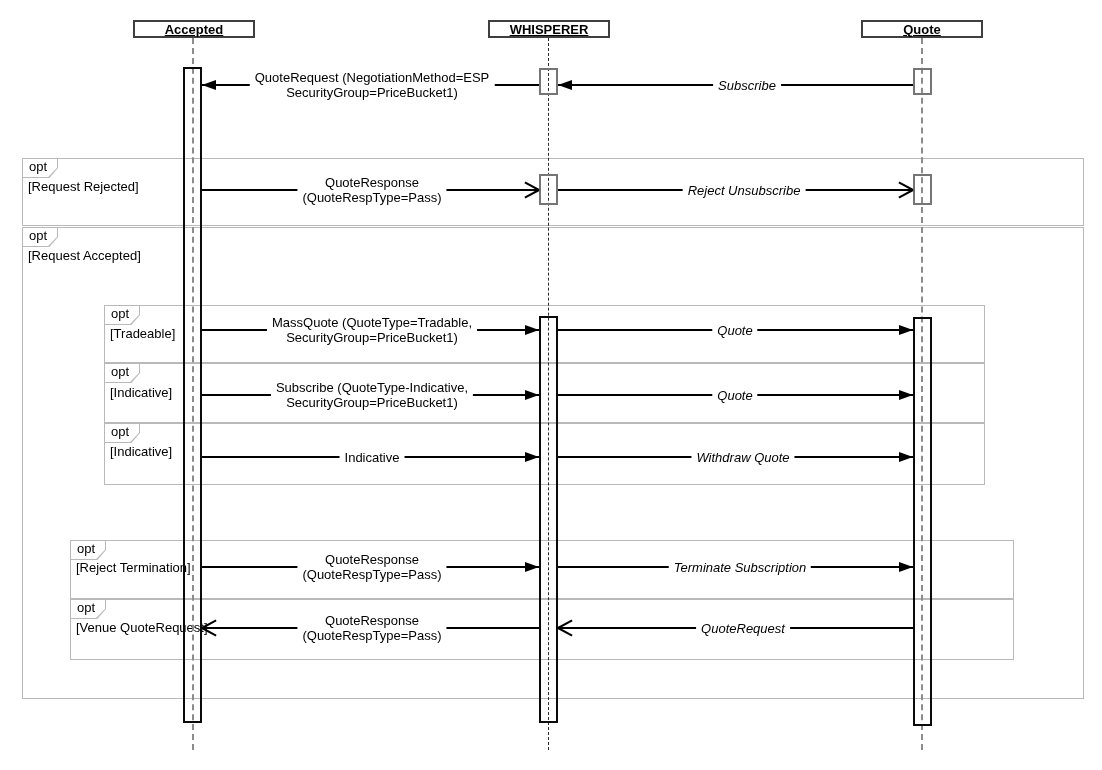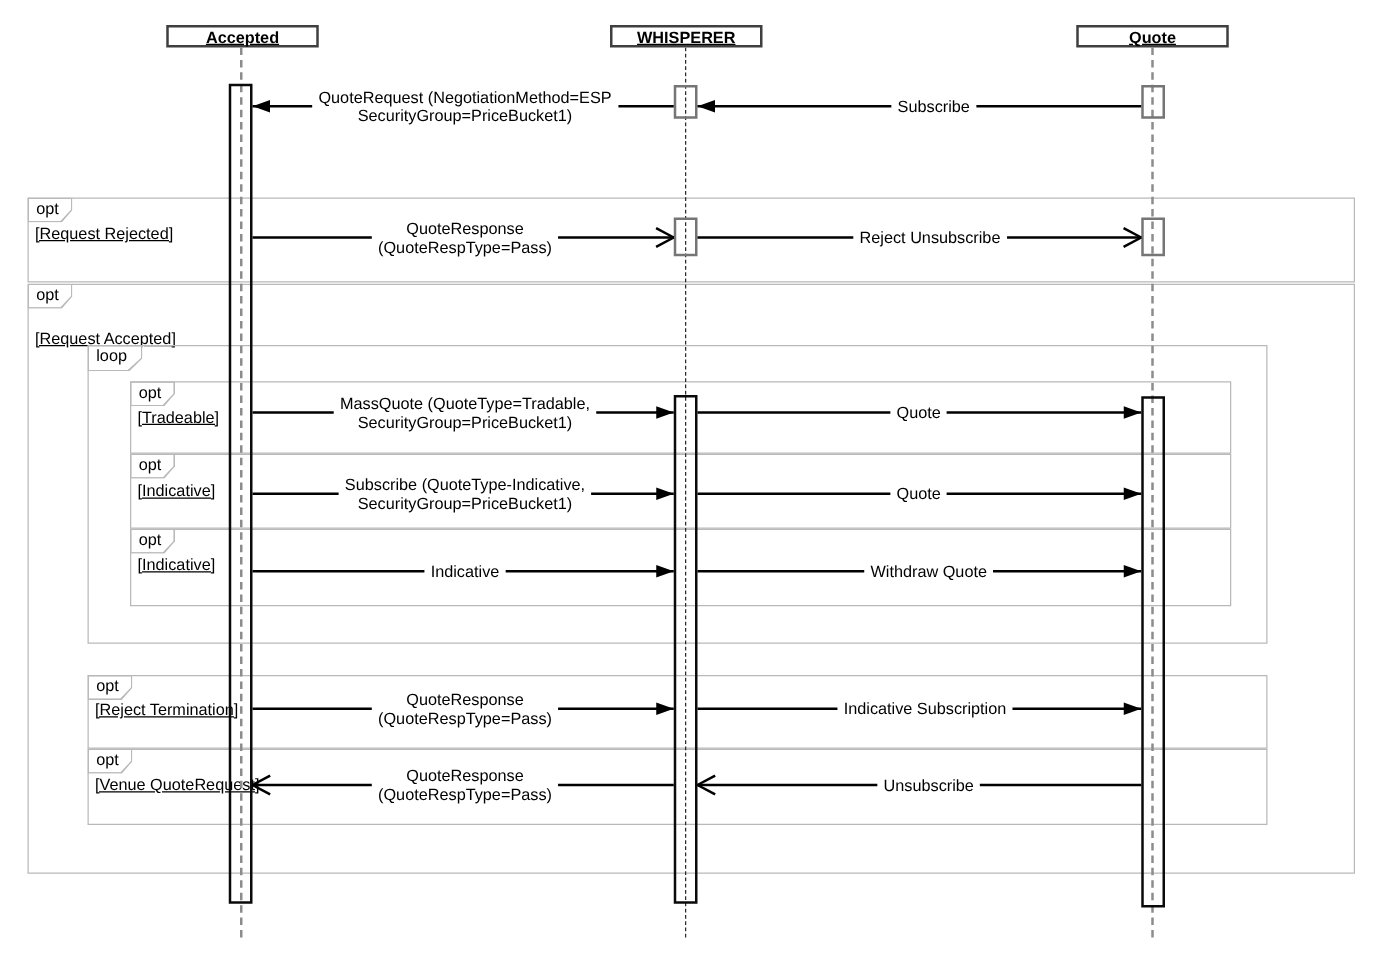--- a/index.html
+++ b/index.html
@@ -8,38 +8,38 @@
     font-family:"Liberation Sans",sans-serif;color:#000;overflow:hidden;
   }
   
   .frame{position:absolute;border:1px solid #b9b9b9;background:transparent;z-index:1;}
   .tab{position:absolute;top:-1px;left:-1px;z-index:7;}
   .tab .shape-border{position:absolute;inset:0;background:#b9b9b9;
     clip-path:polygon(0 0,100% 0,100% 50%,76% 100%,0 100%);}
   .tab .shape-fill{position:absolute;inset:1px;background:#ffffff;
     clip-path:polygon(0 0,100% 0,100% 48%,74% 100%,0 100%);}
   .tab .op{position:relative;display:block;padding:2px 12px 3px 7px;font-size:13px;line-height:14px;}
-  .guard{position:absolute;font-size:13px;line-height:14px;z-index:7;background:transparent;text-decoration:underline;}
+  .guard{position:absolute;font-size:13px;line-height:14px;z-index:7;background:transparent;}
   
   .lifeline{position:absolute;top:38px;height:712px;width:0;z-index:2;}
   .lifeline.gray{border-left:2px dashed #8c8c8c;}
   .lifeline.dark{border-left:1px dashed #2b2b2b;}
   
   .activation{position:absolute;width:15px;background:transparent;z-index:3;}
   .activation.small{border:2px solid #757575;}
   .activation.long{border:2px solid #0a0a0a;}
   
   .actor{position:absolute;top:20px;width:118px;height:14px;background:#ffffff;
     border:2px solid #3f3f3f;display:flex;align-items:center;justify-content:center;z-index:10;}
   .actor span{font-size:13px;font-weight:bold;text-decoration:underline;line-height:13px;}
   
   .msg-line{position:absolute;height:0;border-top:2px solid #000;z-index:5;}
   .msg-label{position:absolute;transform:translate(-50%,-50%);background:#ffffff;
     padding:0 5px;font-size:13px;line-height:15px;text-align:center;white-space:pre-line;z-index:6;}
-  .msg-label.it{}
+  .msg-label.it{font-style:italic;}
   .ah{position:absolute;z-index:6;}
   .ah.fr{width:0;height:0;border-top:5px solid transparent;border-bottom:5px solid transparent;
     border-left:14px solid #000;transform:translate(-100%,-50%);}
   .ah.fl{width:0;height:0;border-top:5px solid transparent;border-bottom:5px solid transparent;
     border-right:14px solid #000;transform:translate(0,-50%);}
   .ah.or{width:16px;height:18px;transform:translate(-100%,-50%);}
   .ah.or i{position:absolute;right:0;top:8px;width:16px;height:2px;background:#000;
     transform-origin:100% 50%;display:block;}
   .ah.or i.u{transform:rotate(-28deg);}
   .ah.or i.d{transform:rotate(28deg);}
@@ -62,30 +62,23 @@
     </div>
     <div class="guard" style="left:5px;top:21px">[Request Rejected]</div>
   </div>
 
   <div class="frame" style="left:22px;top:227px;width:1060px;height:470px">
     <div class="tab" style="width:36px;height:20px">
       <span class="shape-border"></span>
       <span class="shape-fill"></span>
       <span class="op">opt</span>
     </div>
-    <div class="guard" style="left:5px;top:36px">[Request Accepted]</div>
-  </div>
-
-  <div class="frame" style="left:70px;top:276px;width:942px;height:237px">
-    <div class="tab" style="width:44px;height:21px">
-      <span class="shape-border"></span>
-      <span class="shape-fill"></span>
-      <span class="op">loop</span>
-    </div>
-  </div>
+    <div class="guard" style="left:5px;top:21px">[Request Accepted]</div>
+  </div>
+
 
   <div class="frame" style="left:104px;top:305px;width:879px;height:56px">
     <div class="tab" style="width:36px;height:20px">
       <span class="shape-border"></span>
       <span class="shape-fill"></span>
       <span class="op">opt</span>
     </div>
     <div class="guard" style="left:5px;top:21px">[Tradeable]</div>
   </div>
 
@@ -210,40 +203,40 @@
   <div>
     <div class="msg-line" style="left:202px;top:566px;width:337px"></div>
     <div class="ah fr" style="left:539px;top:567px"></div>
     <div class="msg-label" style="left:372px;top:567px">QuoteResponse
 (QuoteRespType=Pass)</div>
   </div>
 
   <div>
     <div class="msg-line" style="left:558px;top:566px;width:355px"></div>
     <div class="ah fr" style="left:913px;top:567px"></div>
-    <div class="msg-label it" style="left:740px;top:567px">Indicative Subscription</div>
+    <div class="msg-label it" style="left:740px;top:567px">Terminate Subscription</div>
   </div>
 
   <div>
     <div class="msg-line" style="left:202px;top:627px;width:337px"></div>
     <div class="ah ol" style="left:202px;top:628px">
         <i class="u"></i>
         <i class="d"></i>
       </div>
     <div class="msg-label" style="left:372px;top:628px">QuoteResponse
 (QuoteRespType=Pass)</div>
   </div>
 
   <div>
     <div class="msg-line" style="left:558px;top:627px;width:355px"></div>
     <div class="ah ol" style="left:558px;top:628px">
         <i class="u"></i>
         <i class="d"></i>
       </div>
-    <div class="msg-label it" style="left:743px;top:628px">Unsubscribe</div>
+    <div class="msg-label it" style="left:743px;top:628px">QuoteRequest</div>
   </div>
 
   <div class="actor" style="left:133px">
     <span>Accepted</span>
   </div>
   <div class="actor" style="left:488px">
     <span>WHISPERER</span>
   </div>
   <div class="actor" style="left:861px">
     <span>Quote</span>

